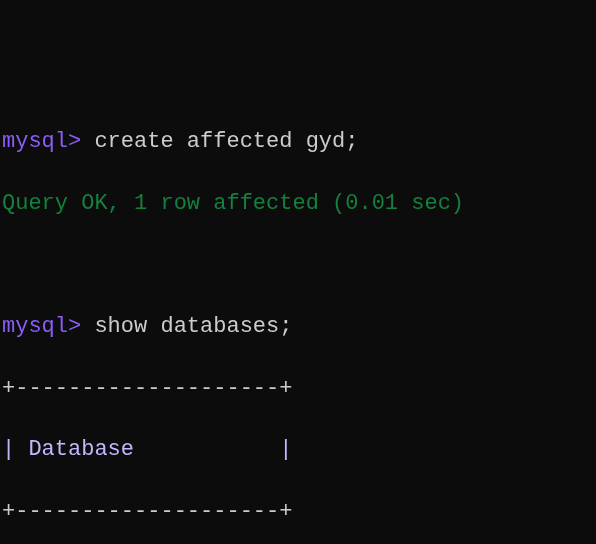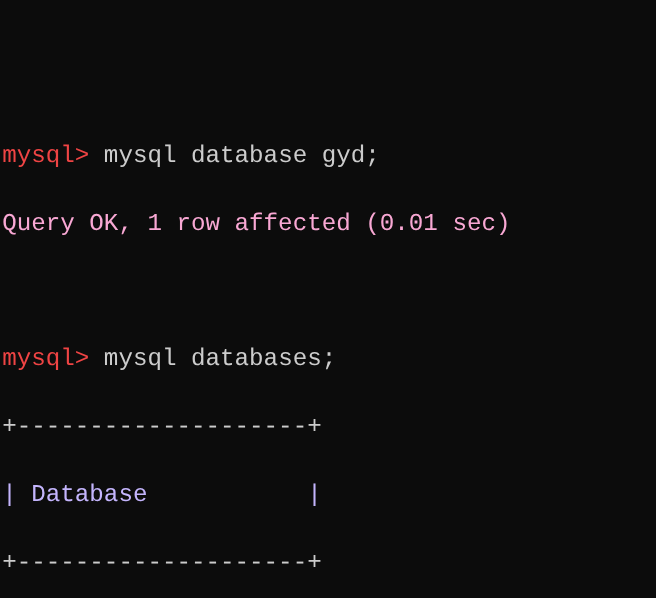--- a/index.html
+++ b/index.html
@@ -13,47 +13,47 @@
       font-family: 'Courier New', Consolas, monospace;
       font-size: 22px;
       line-height: 1.4;
       padding: 4px 0 4px 2px;
       width: 596px;
       height: 544px;
       overflow: hidden;
       white-space: pre;
     }
     .prompt {
-      color: #ef4444;
+      color: #8b5cf6;
     }
     .cmd {
       color: #cccccc;
     }
     .result {
-      color: #f9a8d4;
+      color: #15803d;
     }
     .table-border {
       color: #cccccc;
     }
     .table-row {
       color: #c4b5fd;
     }
     .line {
       display: block;
     }
   </style>
 </head>
 <body>
 
 
 
-<span class="line"><span class="prompt">mysql&gt;</span> <span class="cmd">mysql database gyd;</span></span>
+<span class="line"><span class="prompt">mysql&gt;</span> <span class="cmd">create affected gyd;</span></span>
 <span class="line result">Query OK, 1 row affected (0.01 sec)</span>
 <span class="line"> </span>
-<span class="line"><span class="prompt">mysql&gt;</span> <span class="cmd">mysql databases;</span></span>
+<span class="line"><span class="prompt">mysql&gt;</span> <span class="cmd">show databases;</span></span>
 <span class="line table-border">+--------------------+</span>
 <span class="line table-row">| Database           |</span>
 <span class="line table-border">+--------------------+</span>
 
 
 
 
 
 
 

